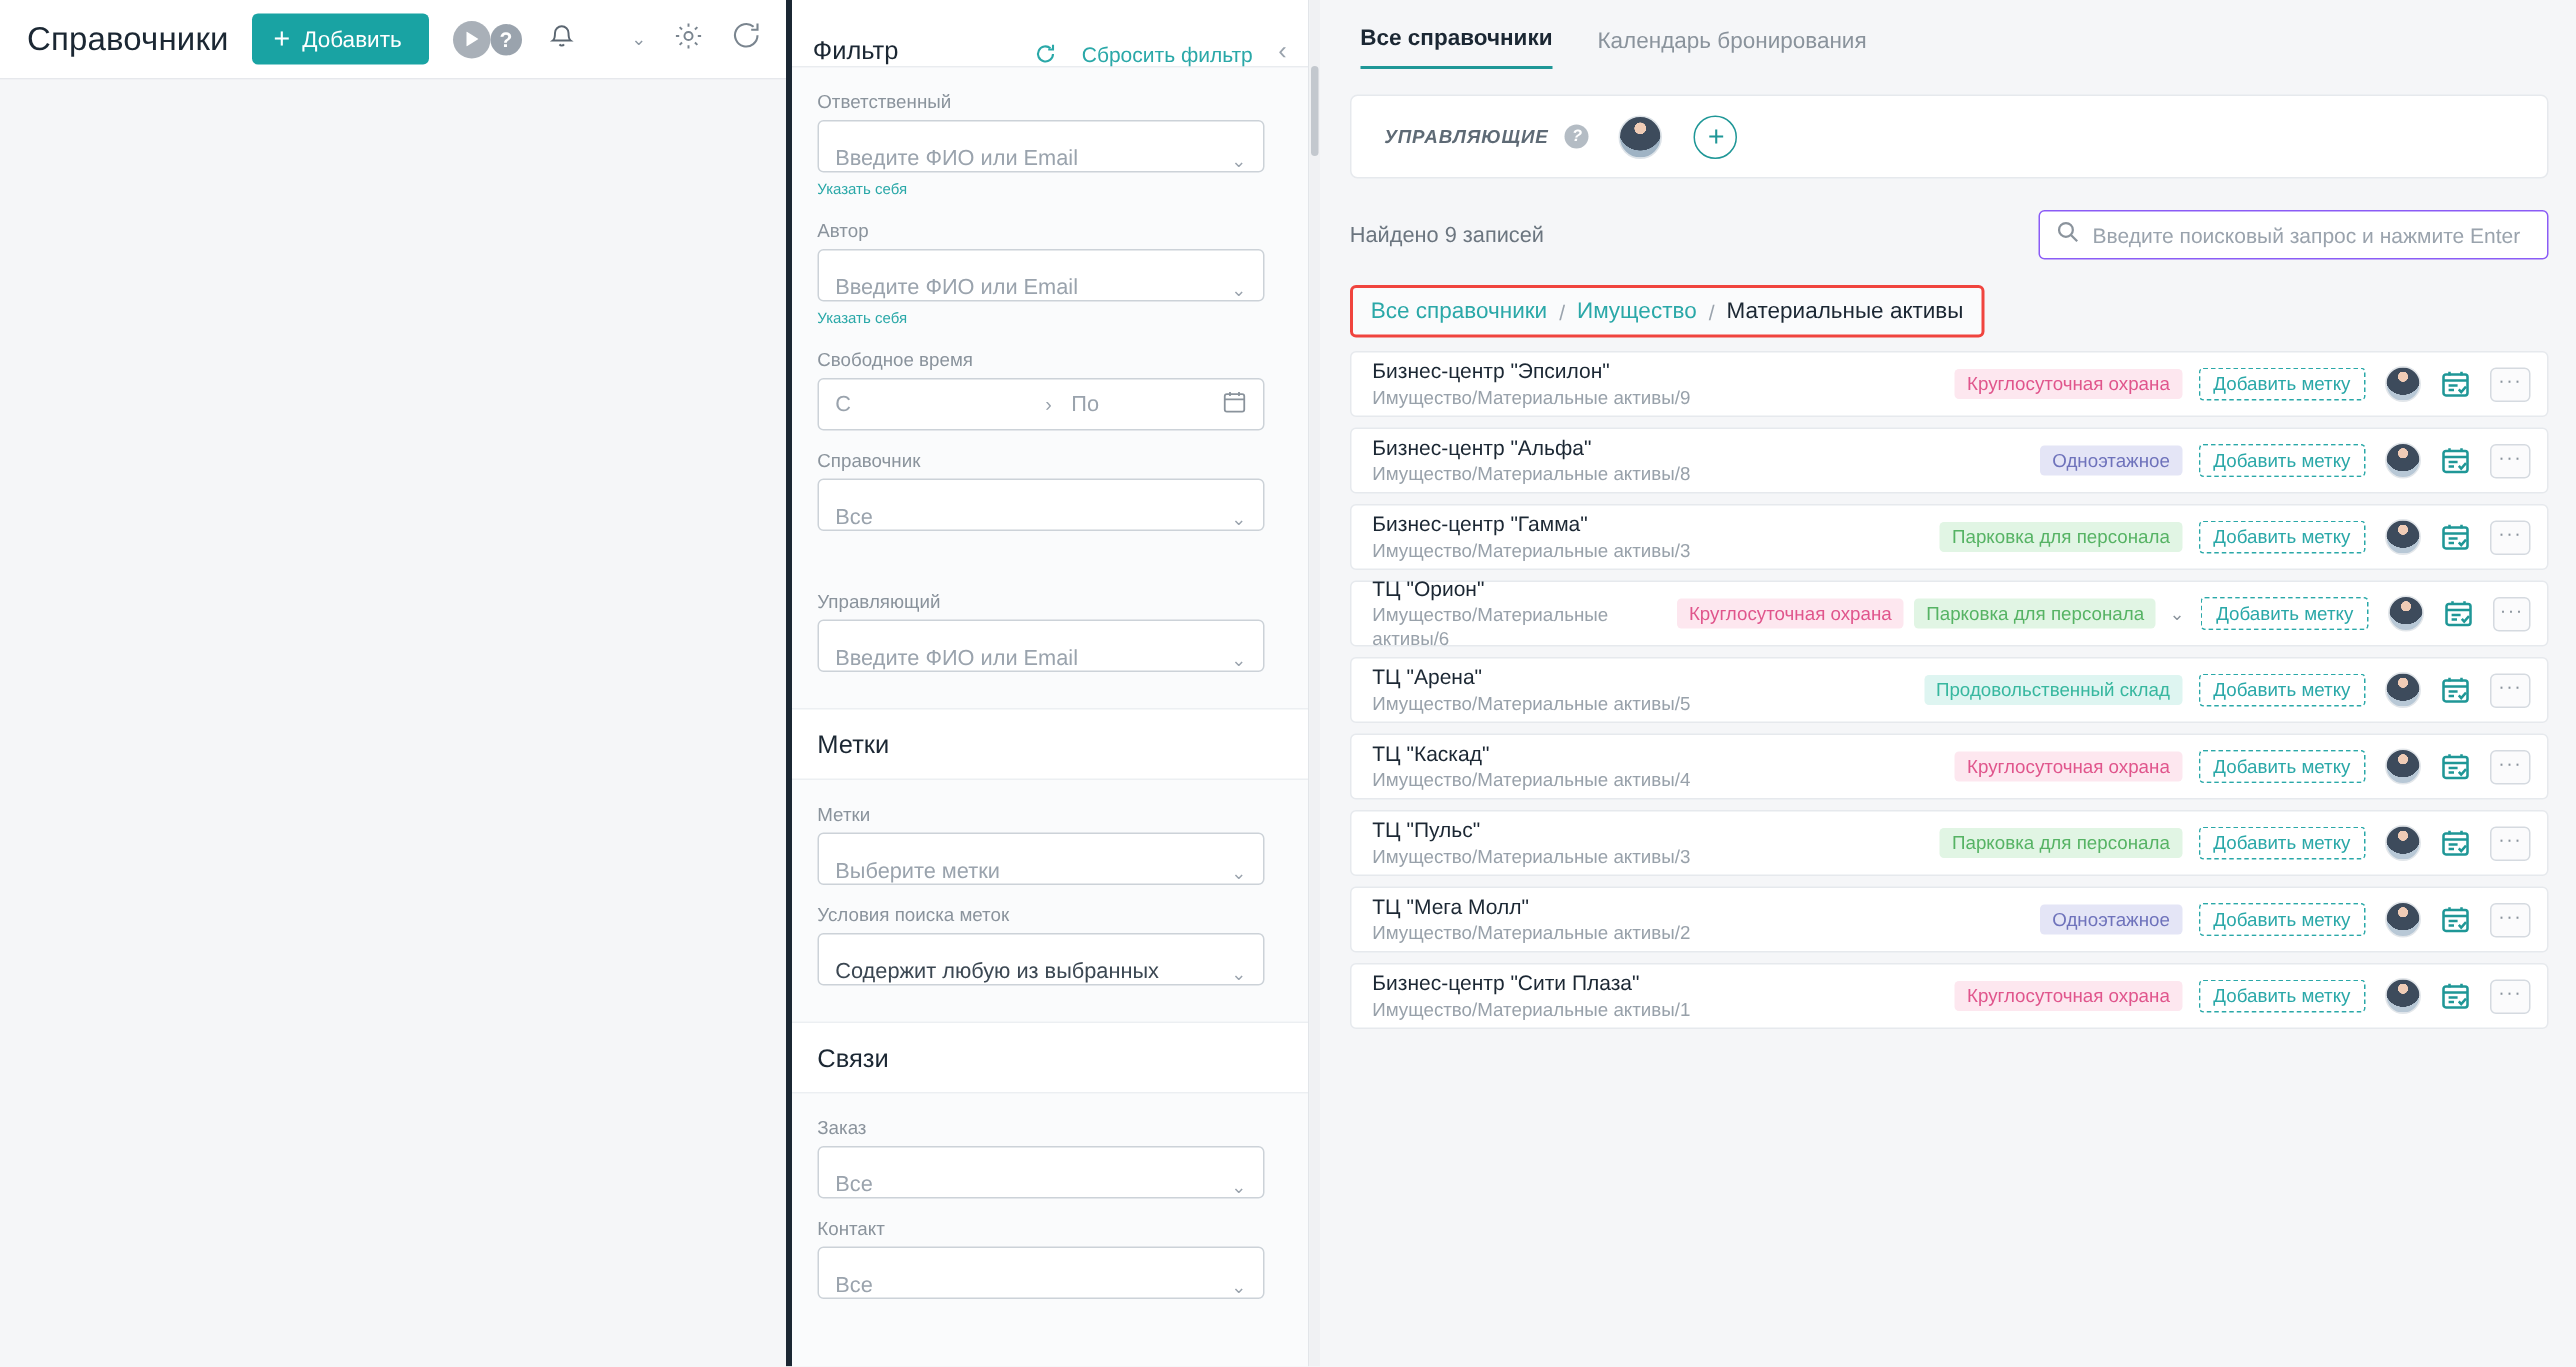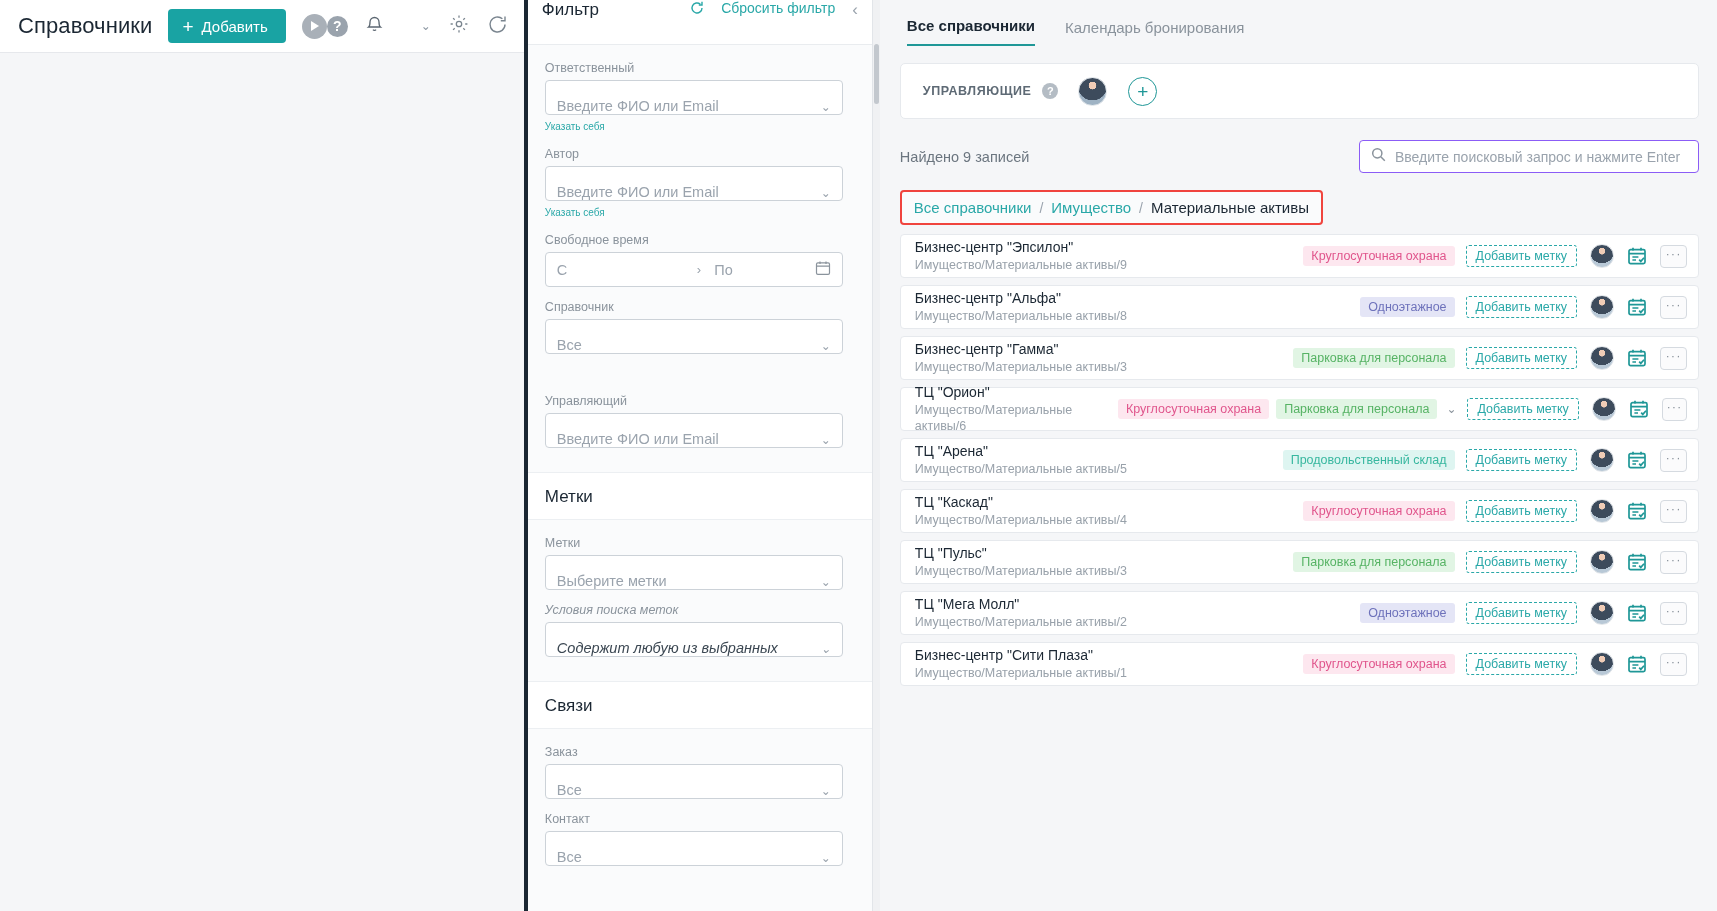--- a/index.html
+++ b/index.html
@@ -63,21 +63,21 @@
   
   .sidebar {
     width: 349px; min-width: 349px; background: #fafbfc;
     border-right: 1px solid #e2e5e9; display: flex; flex-direction: column;
     position: relative; overflow: hidden;
   }
   .sidebar::before {
     content: ""; position: absolute; left: 0; top: 0; bottom: 0; width: 4px; background: #1b2733;
   }
   .filter-head {
-    height: 45px; min-height: 45px; display: flex; align-items: flex-start;
+    height: 45px; min-height: 45px; display: flex; align-items: flex-end;
     background: #fff; border-bottom: 1px solid #e9ecef; padding: 0 14px 0 18px;
   }
   .filter-title { font-size: 17px; color: #1b2733; }
   .filter-reset {
     margin-left: auto; display: flex; align-items: center; gap: 17px;
     color: #2aa8a8; font-size: 14px; cursor: pointer;
   }
   .collapse-arrow { color: #9aa3ad; font-size: 17px; margin-left: 17px; cursor: pointer; }
   .filter-scroll { flex: 1; overflow: hidden; }
   .filter-group { padding: 16px 21px 6px 21px; }
@@ -114,21 +114,21 @@
     height: 46px; min-height: 46px; display: flex; align-items: flex-end; gap: 30px;
     padding-left: 34px; background: #f5f6f8;
   }
   .tab { font-size: 15px; padding-bottom: 10px; color: #8a939c; cursor: pointer; }
   .tab.active { color: #1b2733; border-bottom: 2.5px solid #1f9797; font-weight: 600; }
 
   .content { flex: 1; padding: 17px 18px 0 27px; overflow: hidden; }
 
   .managers-card {
     background: #fff; border: 1px solid #e6e9ed; border-radius: 5px;
-    height: 56px; display: flex; align-items: center; padding: 0 22px; gap: 13px;
+    height: 56px; display: flex; align-items: center; padding: 0 22px; gap: 13px; font-style: italic;
   }
   .managers-label { font-size: 12.5px; letter-spacing: .55px; color: #5e6a75; font-weight: bold; }
   .mgr-help {
     width: 16px; height: 16px; border-radius: 50%; background: #b4bcc4; color: #fff;
     font-size: 11px; display: flex; align-items: center; justify-content: center; cursor: pointer;
     font-weight: bold; margin-left: -2px;
   }
   .mgr-avatar {
     width: 29px; height: 29px; border-radius: 50%; margin-left: 7px; flex: none; cursor: pointer;
     background: radial-gradient(circle at 50% 28%, #f0ccb6 0 16%, #3d4b5c 17% 62%, #9fb3c4 63% 100%);
@@ -310,21 +310,21 @@
         <div class="section-title">Метки</div>
 
         <div class="filter-group">
           <div class="field">
             <div class="field-label">Метки</div>
             <div class="select">
               <span class="val">Выберите метки</span>
               <span class="chev">⌄</span>
             </div>
           </div>
-          <div class="field" style="margin-bottom:18px;font-style:italic;">
+          <div class="field" style="margin-bottom:18px;">
             <div class="field-label">Условия поиска меток</div>
             <div class="select">
               <span class="val filled">Содержит любую из выбранных</span>
               <span class="chev">⌄</span>
             </div>
           </div>
         </div>
 
         <div class="section-title">Связи</div>
 

